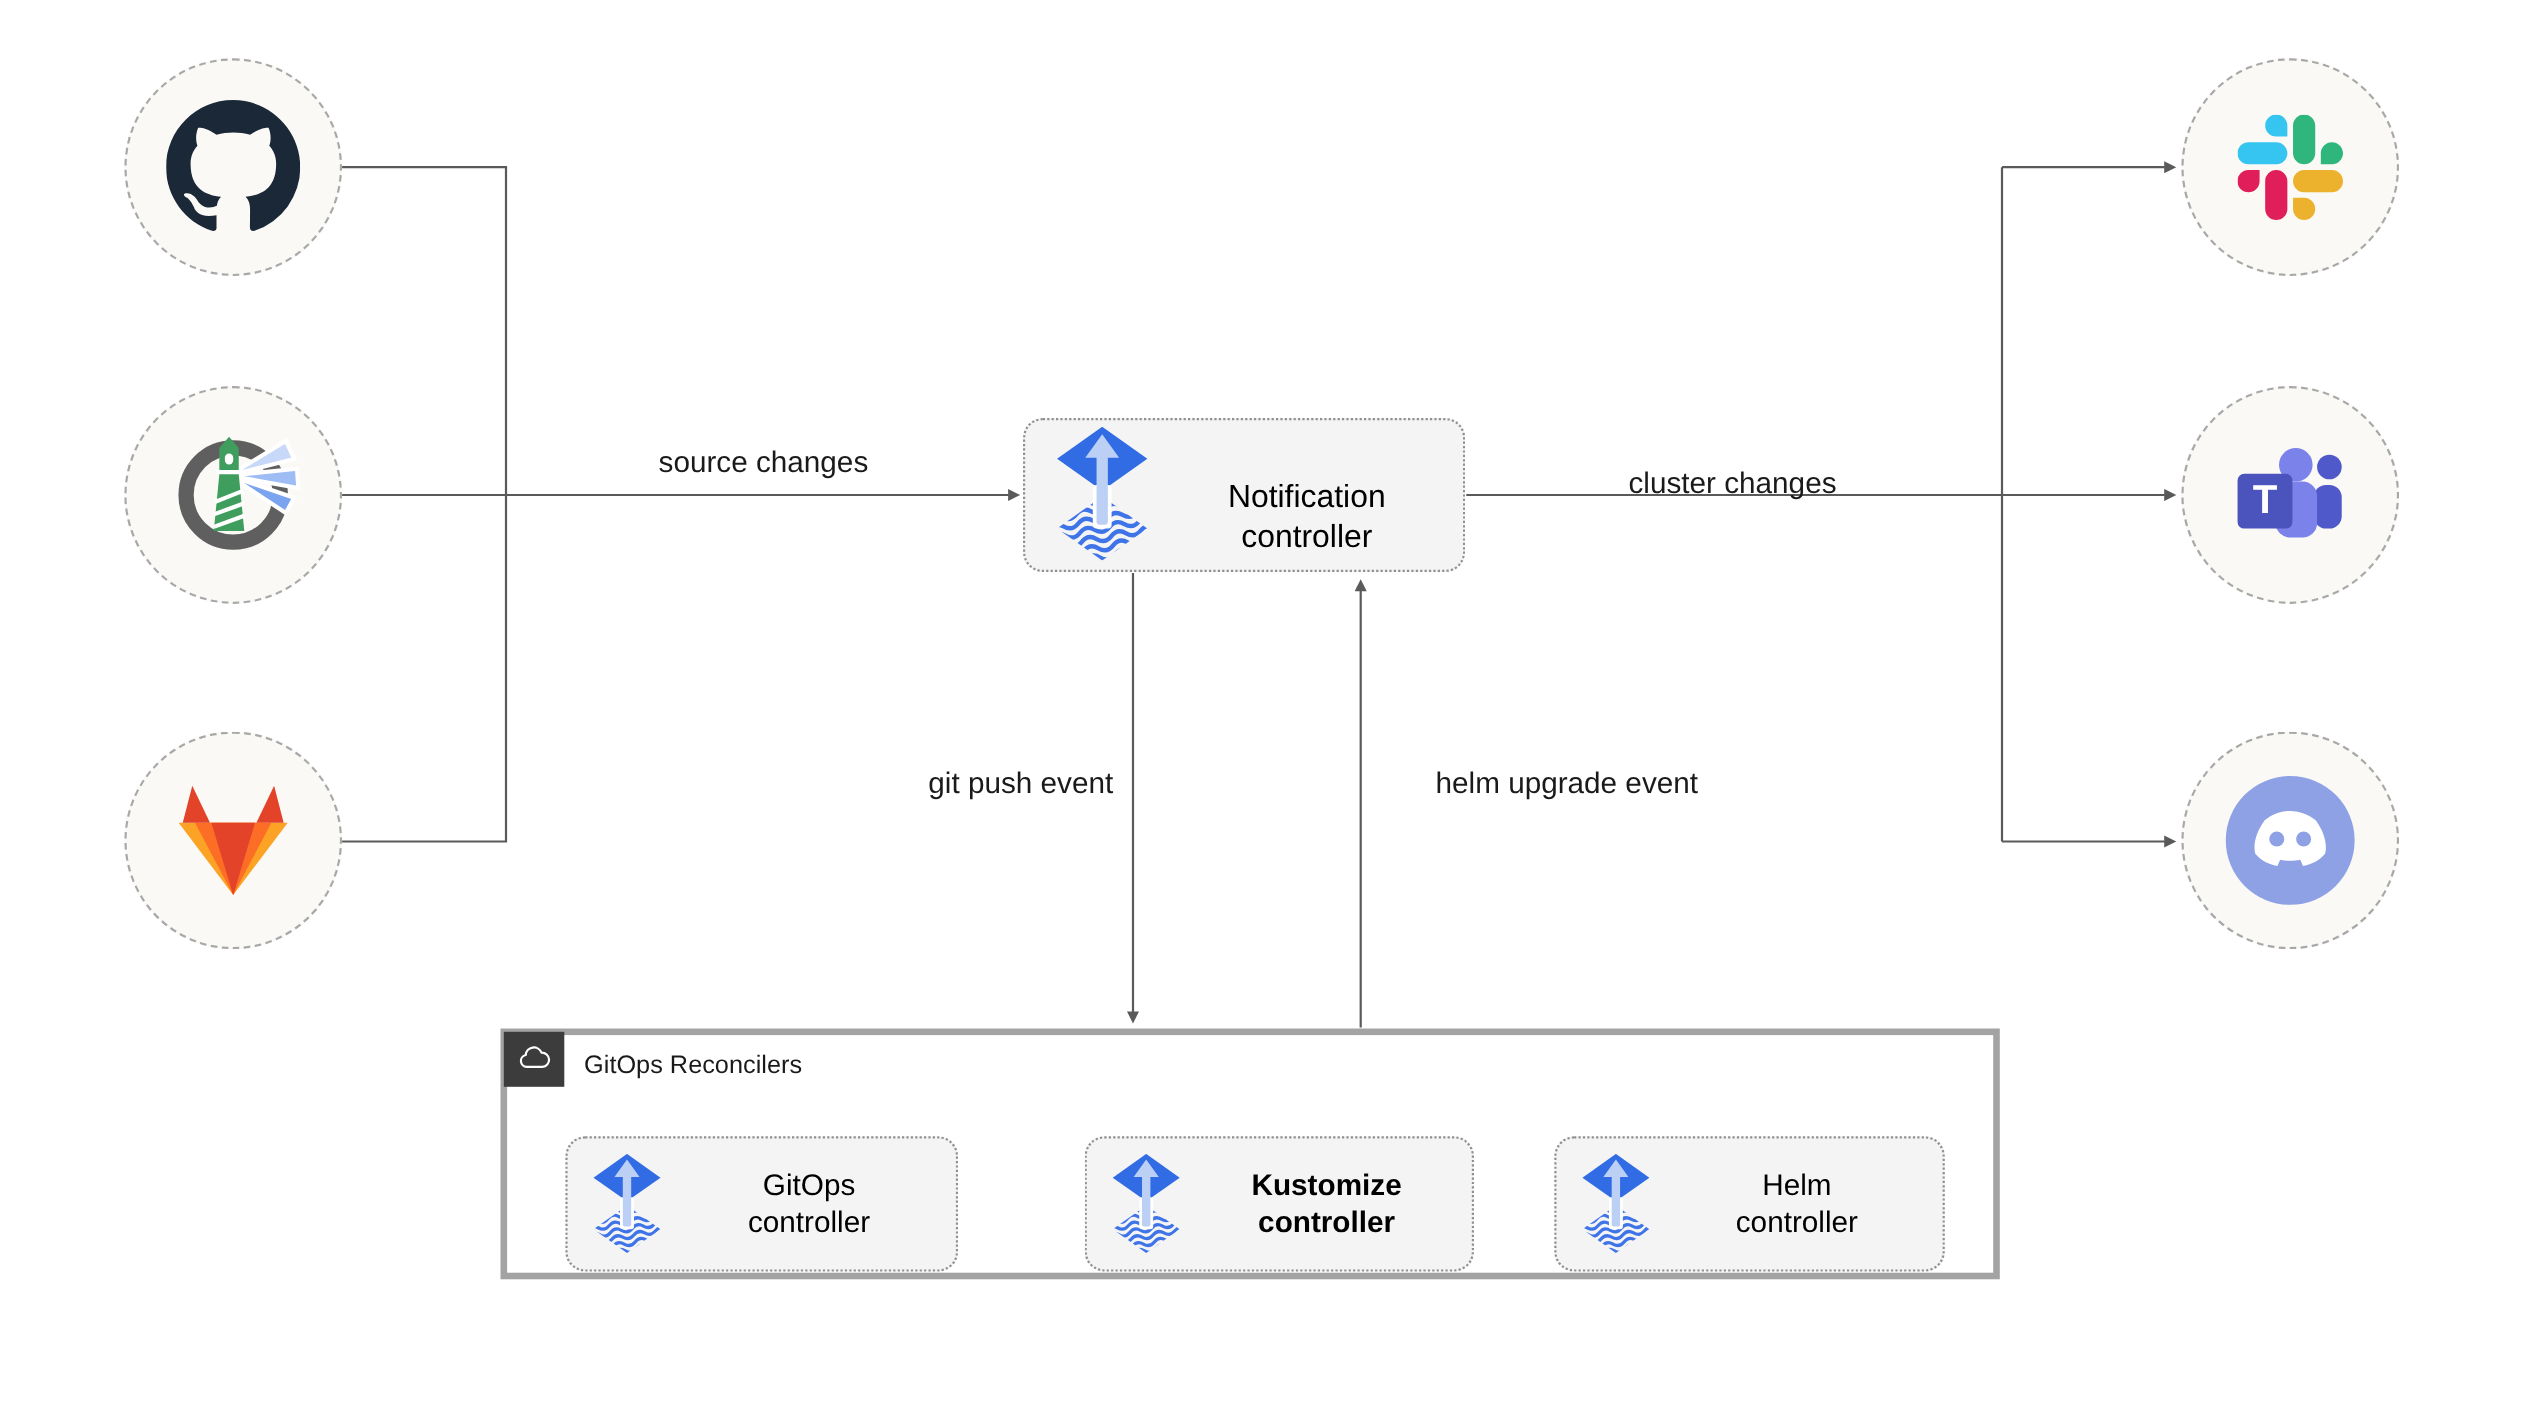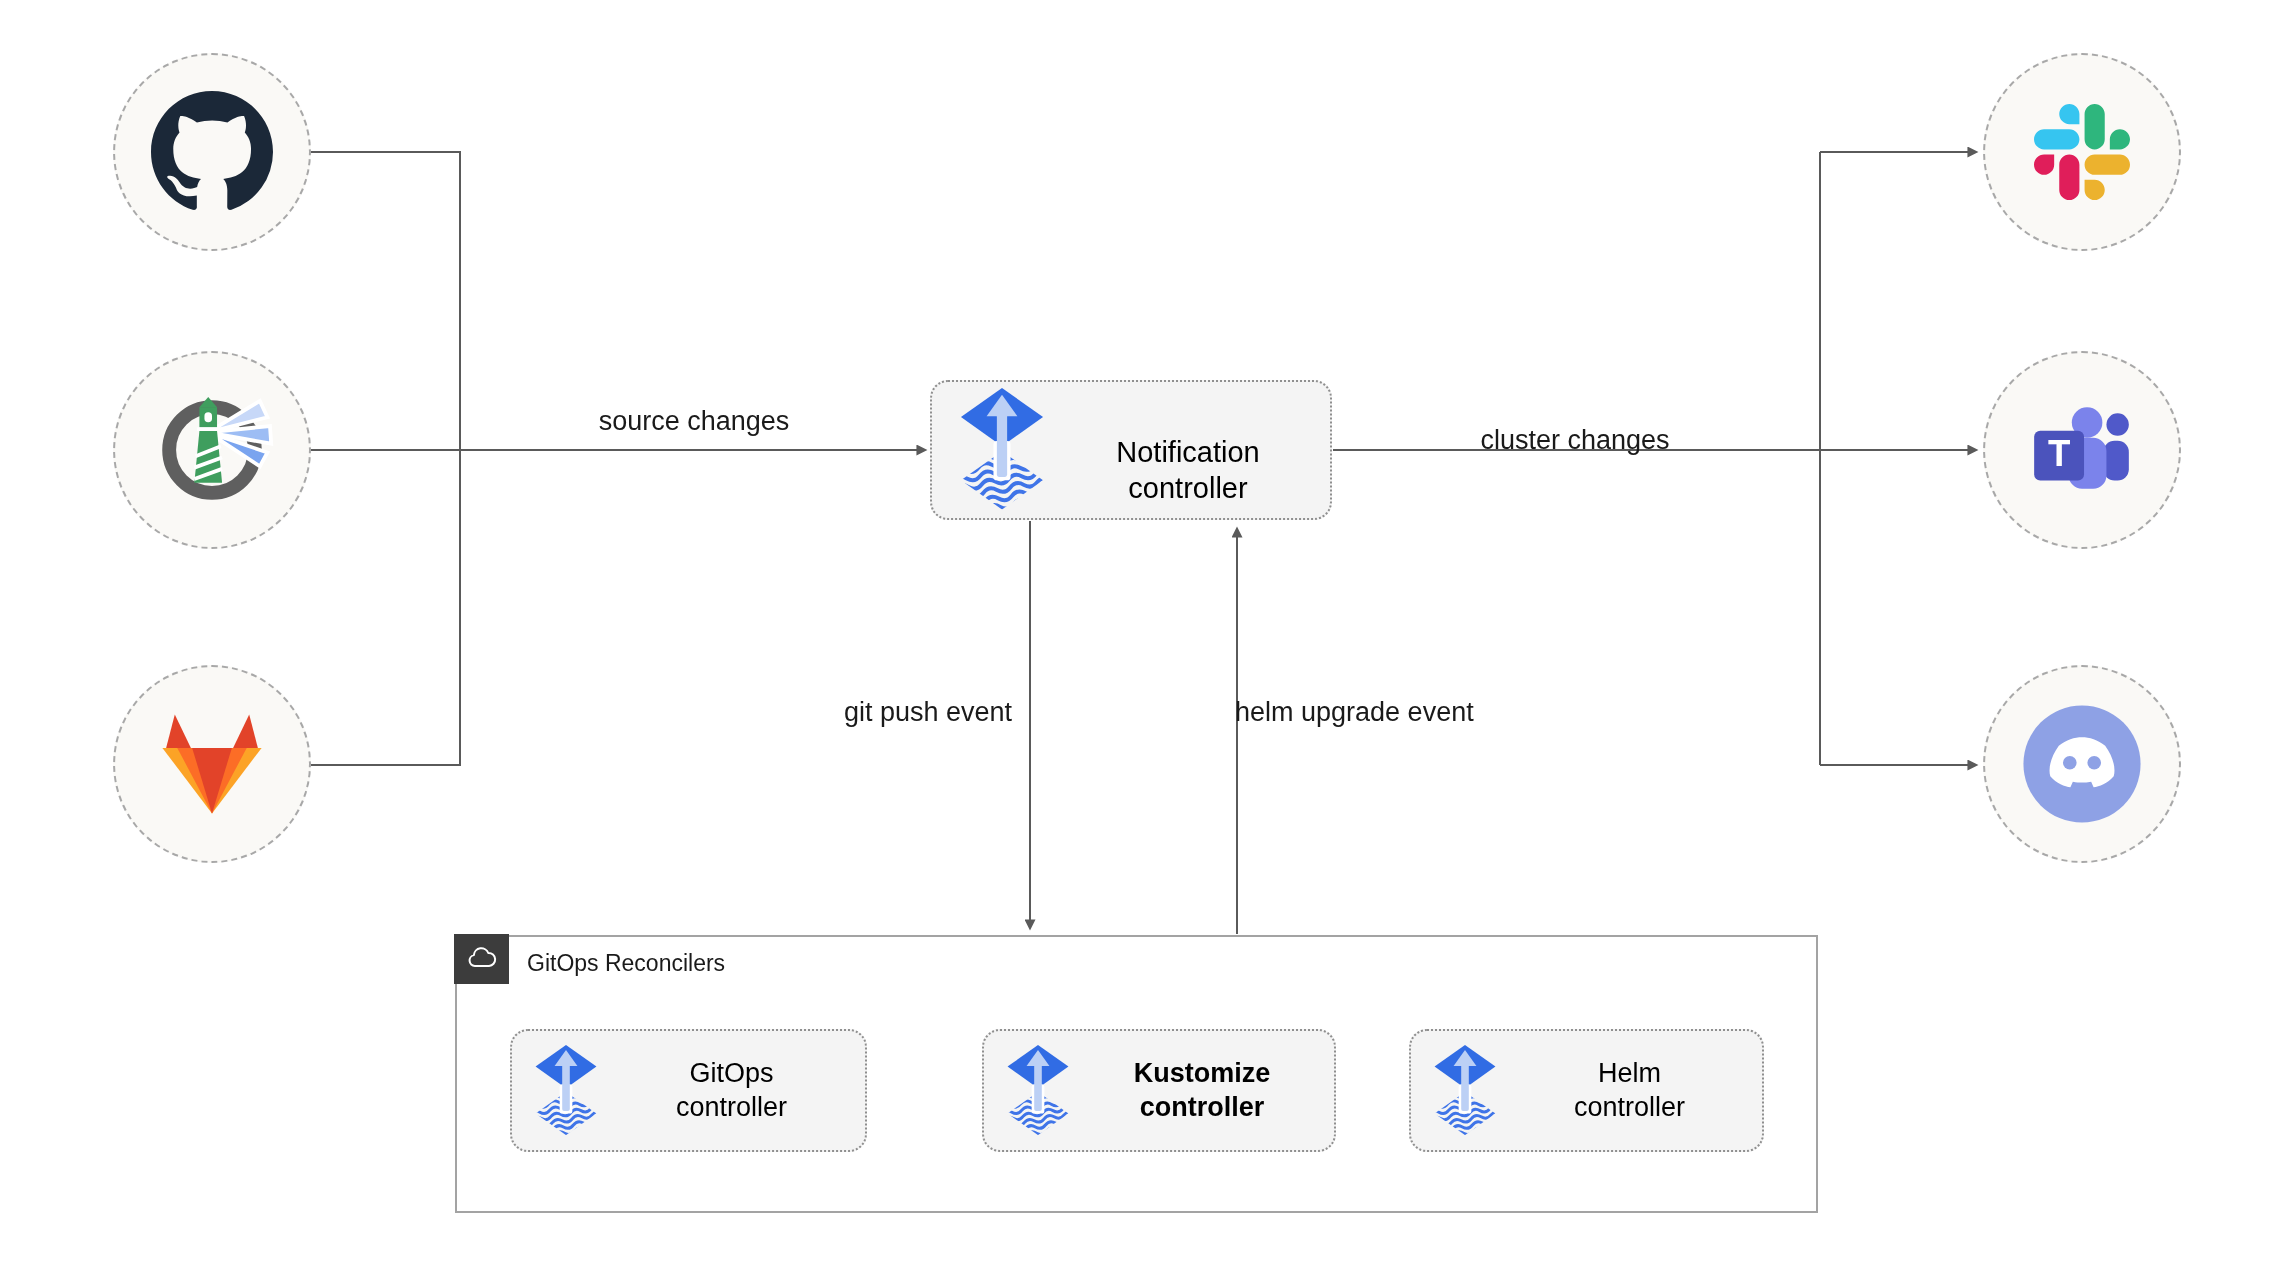--- a/index.html
+++ b/index.html
@@ -32,22 +32,22 @@
   
   .edge-label{
     position:absolute;font-size:27px;color:#1a1a1a;white-space:nowrap;z-index:4;
   }
   .center-anchor{transform:translate(-50%,-50%);}
   .right-anchor{transform:translate(-100%,-50%);}
   .left-anchor{transform:translateY(-50%);}
 
   
   .group-box{
-    position:absolute;left:455px;top:935px;width:1363px;height:278px;
-    border:2px solid #a3a3a3;background:#ffffff;box-sizing:border-box;z-index:2;
+    position:absolute;left:455px;top:935px;width:1363px;height:228px;
+    border:6px solid #a3a3a3;background:#ffffff;box-sizing:border-box;z-index:2;
   }
   .group-badge{
     position:absolute;left:-3px;top:-3px;width:55px;height:50px;background:#3c3c3c;
     display:flex;align-items:center;justify-content:center;
   }
   .group-label{position:absolute;left:70px;top:13px;font-size:23px;color:#1a1a1a;}
 </style>
 </head>
 <body>
 
@@ -194,21 +194,21 @@
       </svg>
     <div class="ctrl-label">
       <span>Notification</span>
       <span>controller</span>
     </div>
   </div>
 
   <div class="edge-label center-anchor" style="left:694px;top:421px;">source changes</div>
   <div class="edge-label center-anchor" style="left:1575px;top:440px;">cluster changes</div>
   <div class="edge-label right-anchor" style="left:1012px;top:712px;">git push event</div>
-  <div class="edge-label left-anchor" style="left:1235px;top:712px;">helm upgrade event</div>
+  <div class="edge-label left-anchor" style="left:1305px;top:712px;">helm upgrade event</div>
 
   <div class="group-box">
     <div class="group-badge">
       <svg width="36" height="32">
           <use href="#sym-cloud" width="36" height="32"></use>
         </svg>
     </div>
     <div class="group-label">GitOps Reconcilers</div>
 
     <div class="ctrl-box sm" style="left:53px;top:92px;width:357px;height:123px;">

